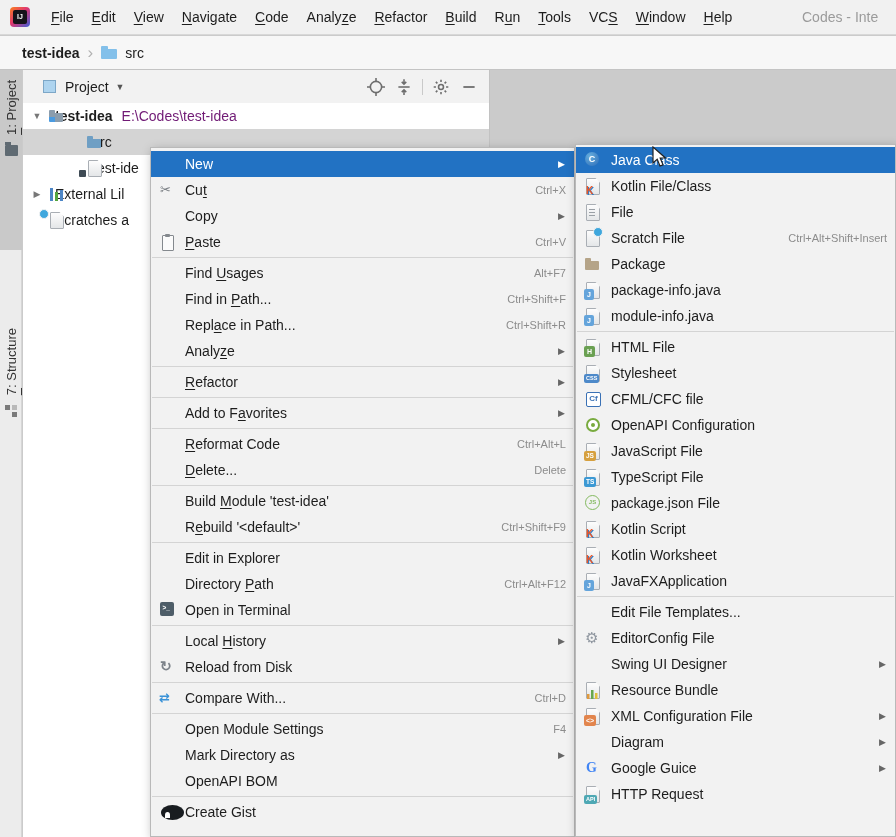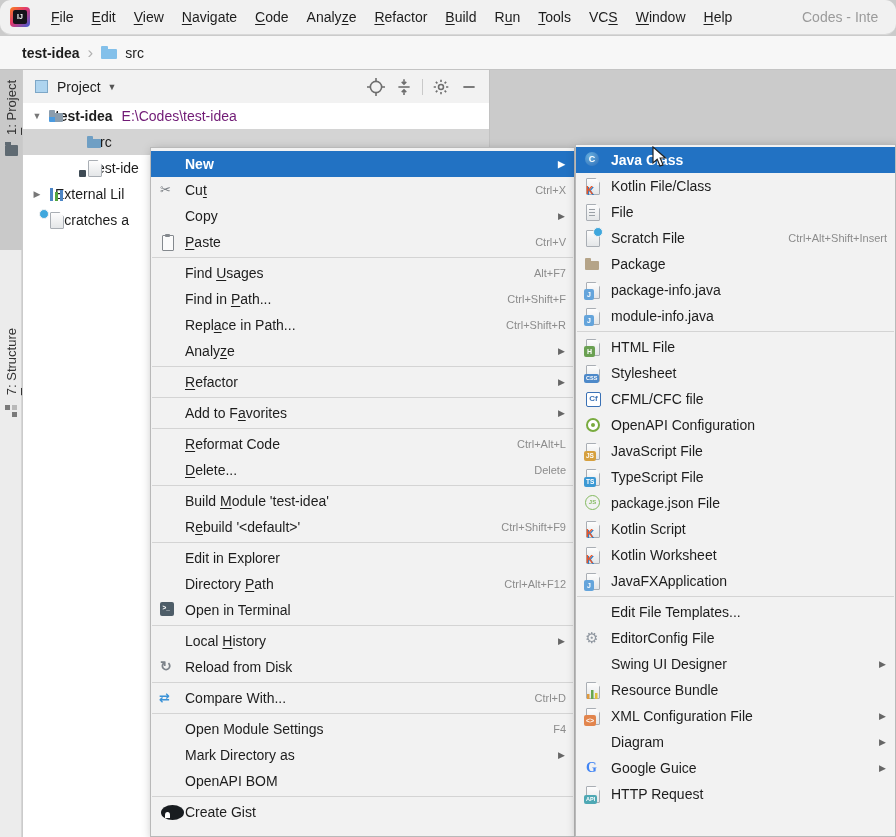--- a/index.html
+++ b/index.html
@@ -4,21 +4,21 @@
 <style>
   * { margin:0; padding:0; box-sizing:border-box; }
   html,body { width:896px; height:837px; overflow:hidden; }
   body { font-family:"Liberation Sans",sans-serif; font-size:14px; color:#1d1d1d;
          background:#cbcbcb; position:relative; }
   u { text-underline-offset:2px; }
 
   
   #titlebar { position:absolute; left:0; top:0; width:896px; height:35px;
               background:#f1f1f1; border-bottom:1px solid #d8d8d8;
-              display:flex; align-items:center;border-radius:11px; }
+              display:flex; align-items:center; }
   #logo { width:20px; height:20px; margin:0 12px 0 10px; border-radius:4px;
           background:linear-gradient(135deg,#fc801d,#e0376f 45%,#3b5fd9);
           position:relative; flex:0 0 auto; }
   #logo::after { content:"IJ"; position:absolute; inset:3px; background:#15131a;
                  color:#fff; font:bold 7px/14px "Liberation Sans",sans-serif;
                  text-align:center; border-radius:2px; }
   .mb-item { padding:0 9px; height:35px; line-height:35px; cursor:default; }
   #window-title { position:absolute; right:0; top:0; height:35px; line-height:35px;
                   color:#9b9b9b; width:94px; overflow:hidden; white-space:nowrap; }
 
@@ -49,42 +49,42 @@
                              width:6px; height:3px; background:#5f6a72; }
   .strip-structure-ic { width:12px; height:12px; margin-top:10px;
       background:linear-gradient(#7a7a7a,#7a7a7a) 0 0/5px 5px no-repeat,
                  linear-gradient(#7a7a7a,#7a7a7a) 7px 7px/5px 5px no-repeat,
                  linear-gradient(#b9b9b9,#b9b9b9) 7px 0/5px 5px no-repeat; }
 
   
   #project-panel { position:absolute; left:23px; top:70px; width:467px; height:767px;
                    background:#ffffff; border-right:1px solid #c2c2c2; }
   #panel-header { height:33px; background:#f2f2f2; display:flex; align-items:center;
-                  padding:0 6px 0 12px; }
+                  padding:0 6px 0 20px; }
   #panel-tw-icon { width:13px; height:13px; background:#aed4ef; border:1px solid #7da7c7;
                    margin-right:9px; }
   #panel-caret { font-size:9px; color:#555; margin-left:7px; }
   #panel-header .spacer { flex:1; }
   .hicon { width:18px; height:18px; margin:0 5px; color:#6e6e6e; }
   .hdivider { width:1px; height:16px; background:#c9c9c9; margin:0 4px; }
 
   .tree-row { height:26px; display:flex; align-items:center; white-space:nowrap;
               overflow:hidden; }
   .tree-row.selected { background:#d4d4d4; }
   .tr-chev { width:12px; font-size:9px; color:#777; text-align:center;
              margin-right:5px; flex:0 0 auto; }
   .tr-label.bold { font-weight:bold; }
   .tr-path { color:#701a75; margin-left:9px; }
   .lv0 { padding-left:8px; } .lv1 { padding-left:46px; }
 
   
   .menu { position:absolute; background:#f2f2f2; border:1px solid #b9b9b9;
           box-shadow:2px 3px 10px rgba(0,0,0,.28); padding-top:3px; }
   .mi { height:26px; display:flex; align-items:center; padding:0 8px; position:relative; }
-  .mi.sel { background:#2272c3; color:#fff;font-weight:bold; }
+  .mi.sel { background:#2272c3; color:#fff; }
   .mlab { white-space:nowrap; }
   .msp { flex:1; }
   .msc { color:#8c8c8c; font-size:11px; white-space:nowrap; margin-left:18px; }
   .mar { font-size:9px; color:#666; margin-left:10px; width:8px; flex:0 0 auto; }
   .mi.sel .mar { color:#fff; }
   .msep { height:1px; background:#d4d4d4; margin:2px 1px; }
   #context-menu { left:150px; top:147px; width:425px; height:690px; z-index:10; }
   #submenu { left:575px; top:144px; width:321px; height:693px; z-index:11;
              padding-top:2px; }
   #context-menu .mic { width:26px; }

